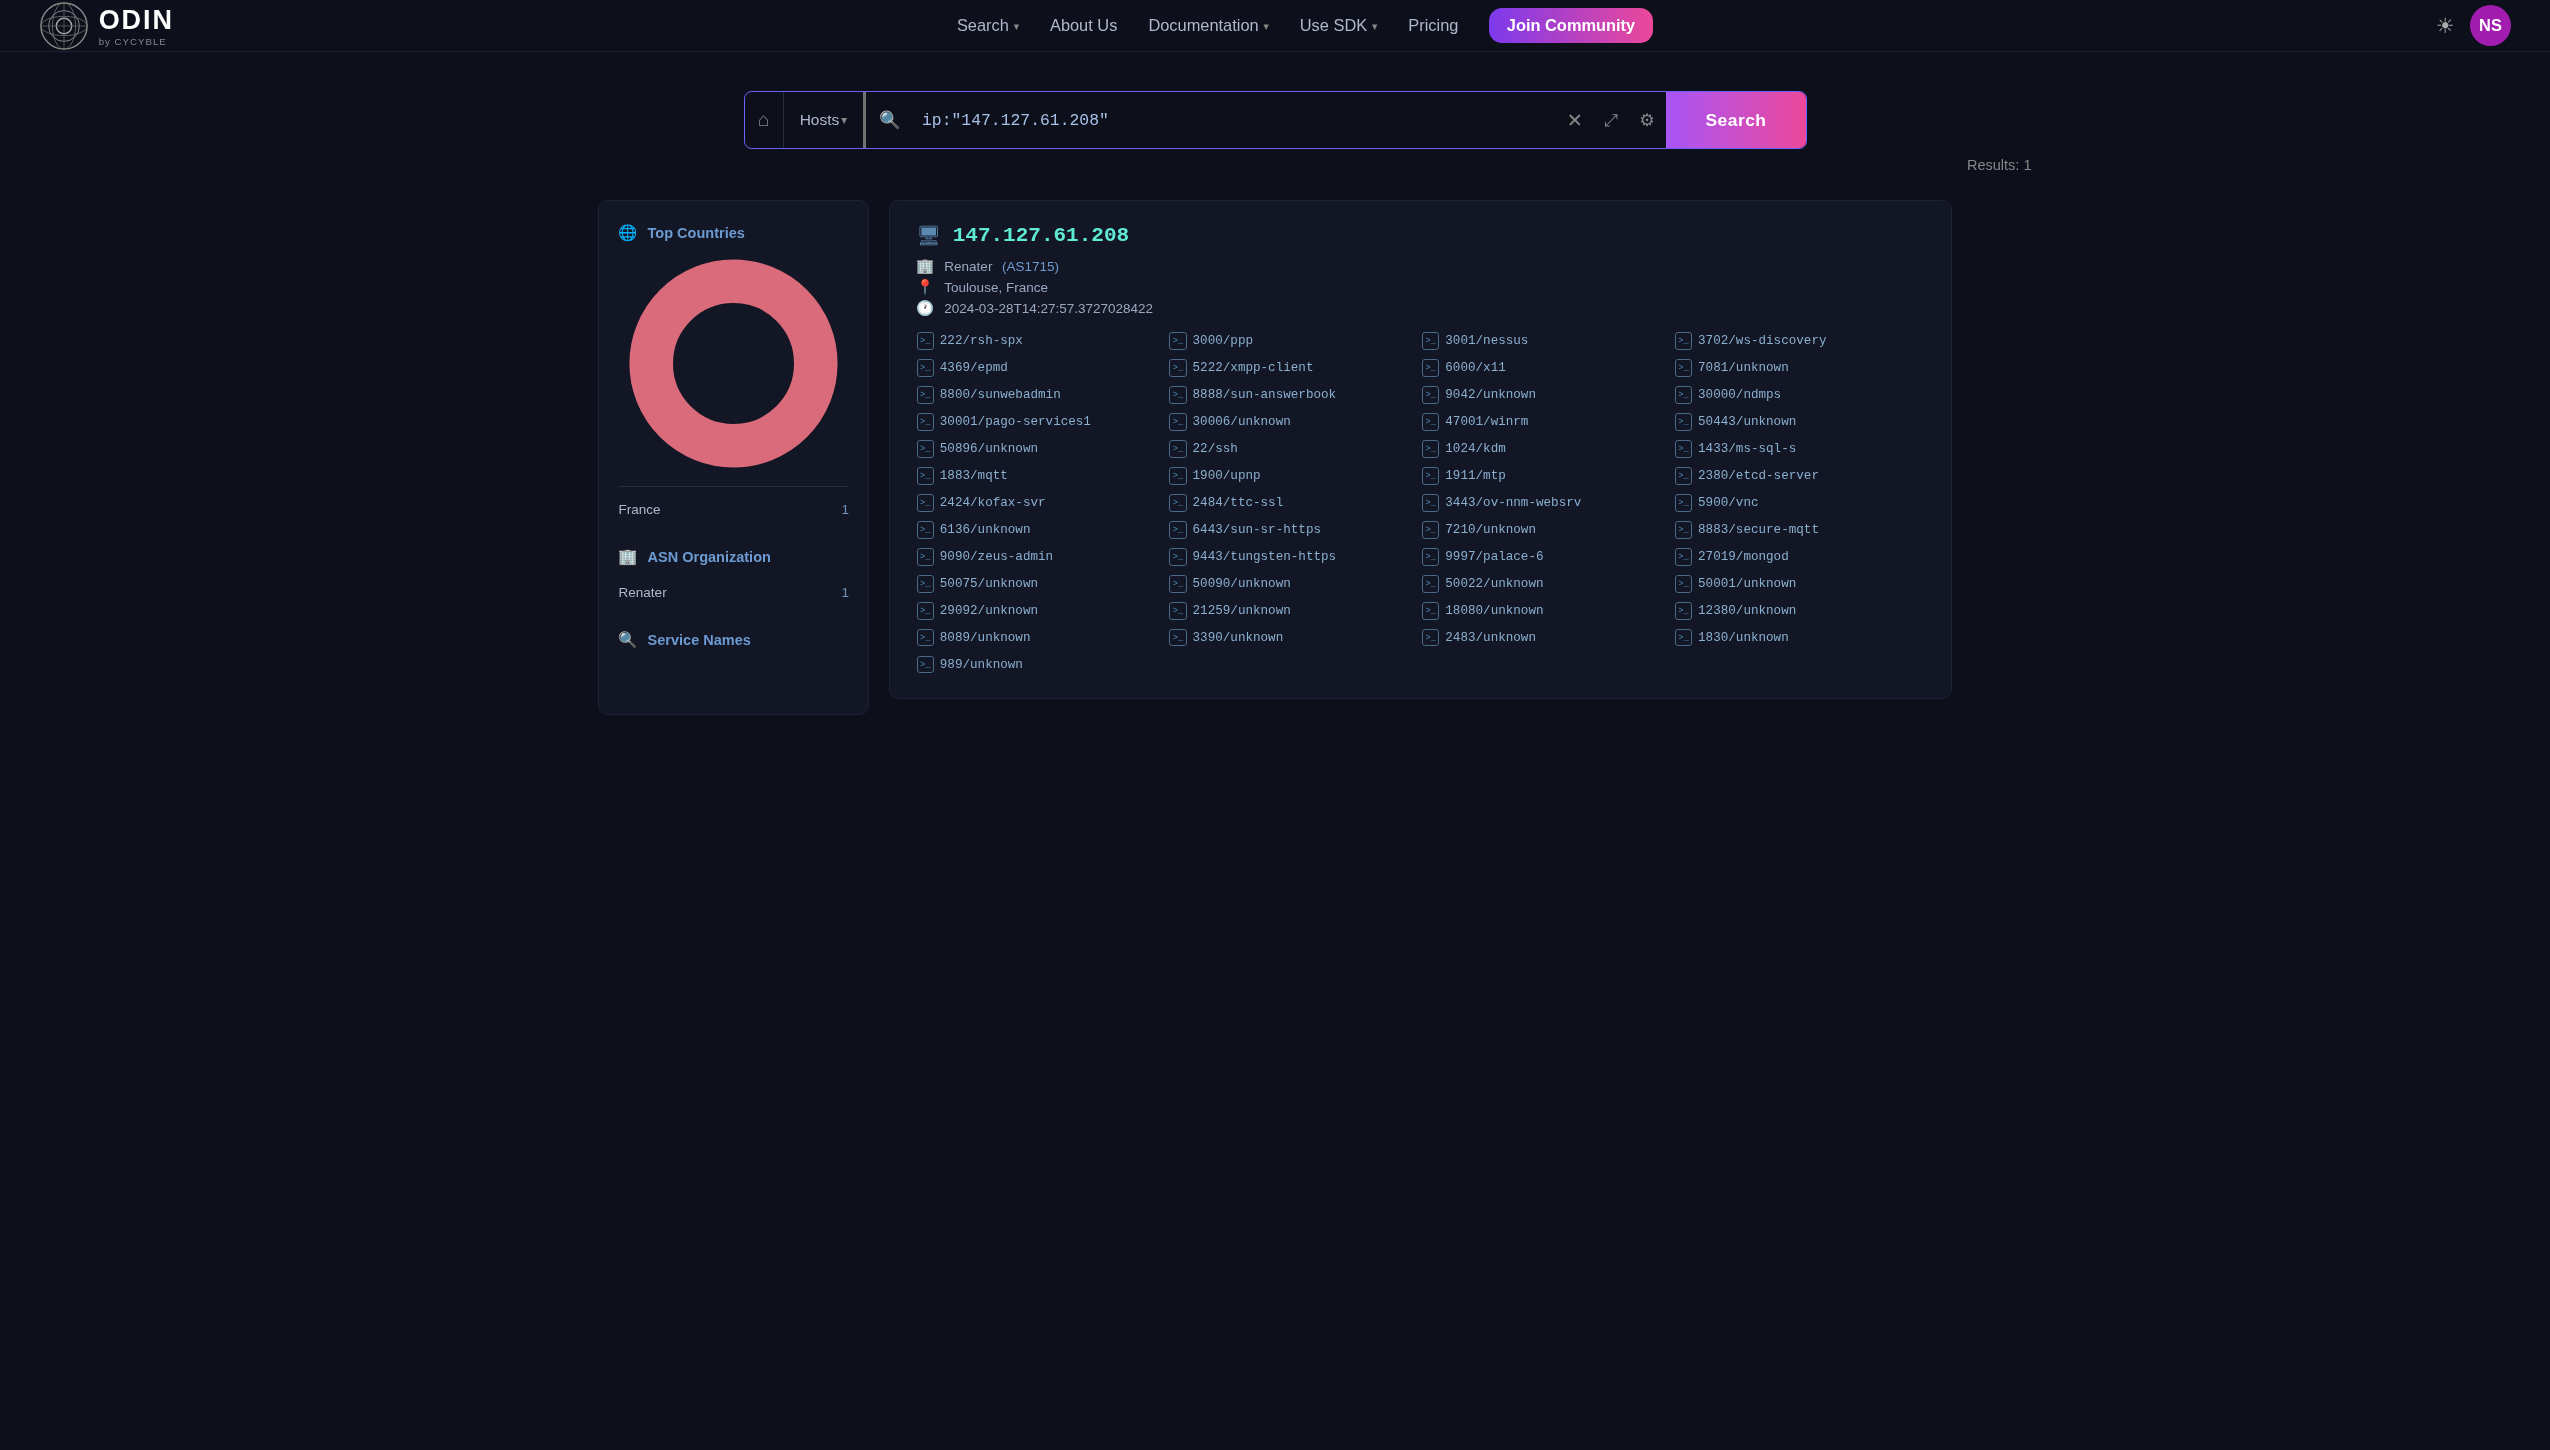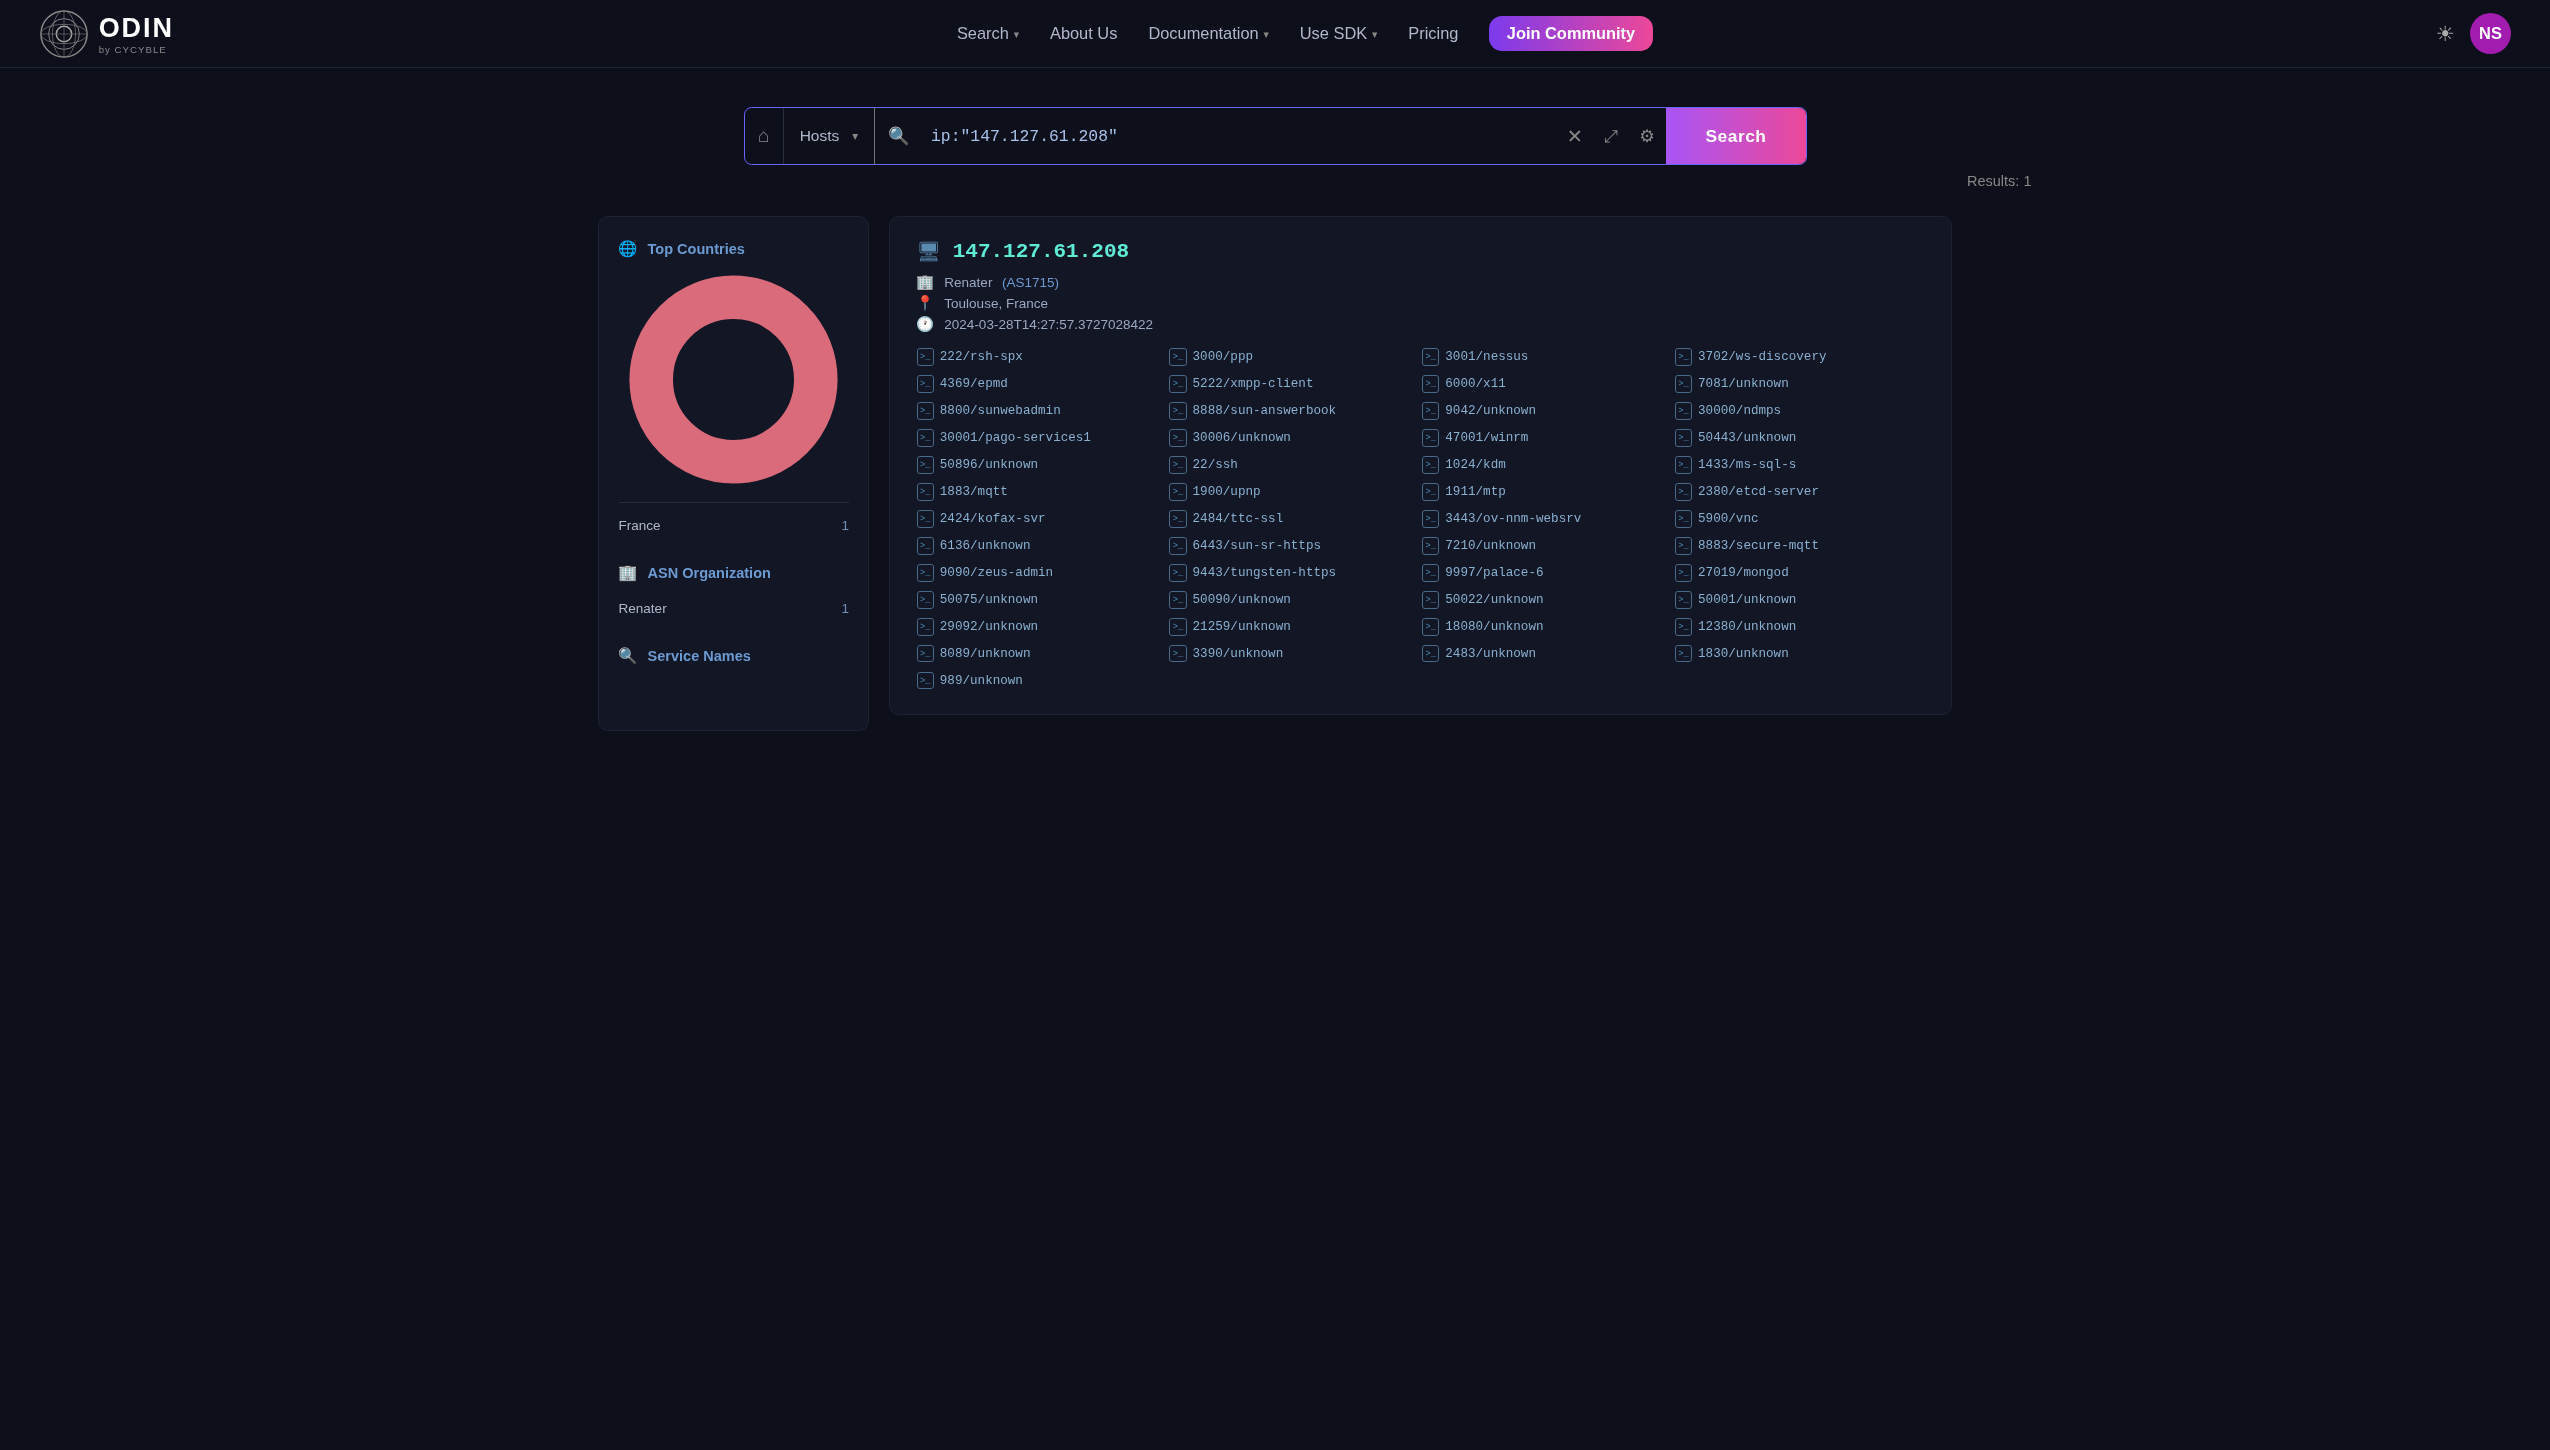--- a/index.html
+++ b/index.html
@@ -9,21 +9,21 @@
       font-family: 'Segoe UI', Arial, sans-serif;
       min-height: 100vh;
     }
 
     
     nav {
       display: flex;
       align-items: center;
       justify-content: space-between;
       padding: 0 39px;
-      height: 68px;
+      height: 52px;
       background: #0d0f1a;
       border-bottom: 1px solid #1e2235;
     }
     .nav-logo {
       display: flex;
       align-items: center;
       gap: 9.7px;
     }
     .nav-logo-icon {
       width: 50px;
@@ -107,26 +107,26 @@
       display: flex;
       align-items: center;
       color: #888;
       font-size: 19.3px;
       border-right: 1px solid #2a2d40;
       height: 56px;
     }
     .search-mode {
       display: flex;
       align-items: center;
-      gap: 13px;
+      gap: 2px;
       padding: 0 15.5px;
       color: #b0b8cc;
       font-size: 15.5px;
       cursor: pointer;
-      border-right: 1px solid #737373;
+      border-right: 3px solid #737373;
       height: 56px;
       white-space: nowrap;
     }
     .search-icon-inner {
       padding: 0 13.5px;
       color: #888;
       font-size: 17.4px;
       display: flex;
       align-items: center;
     }

